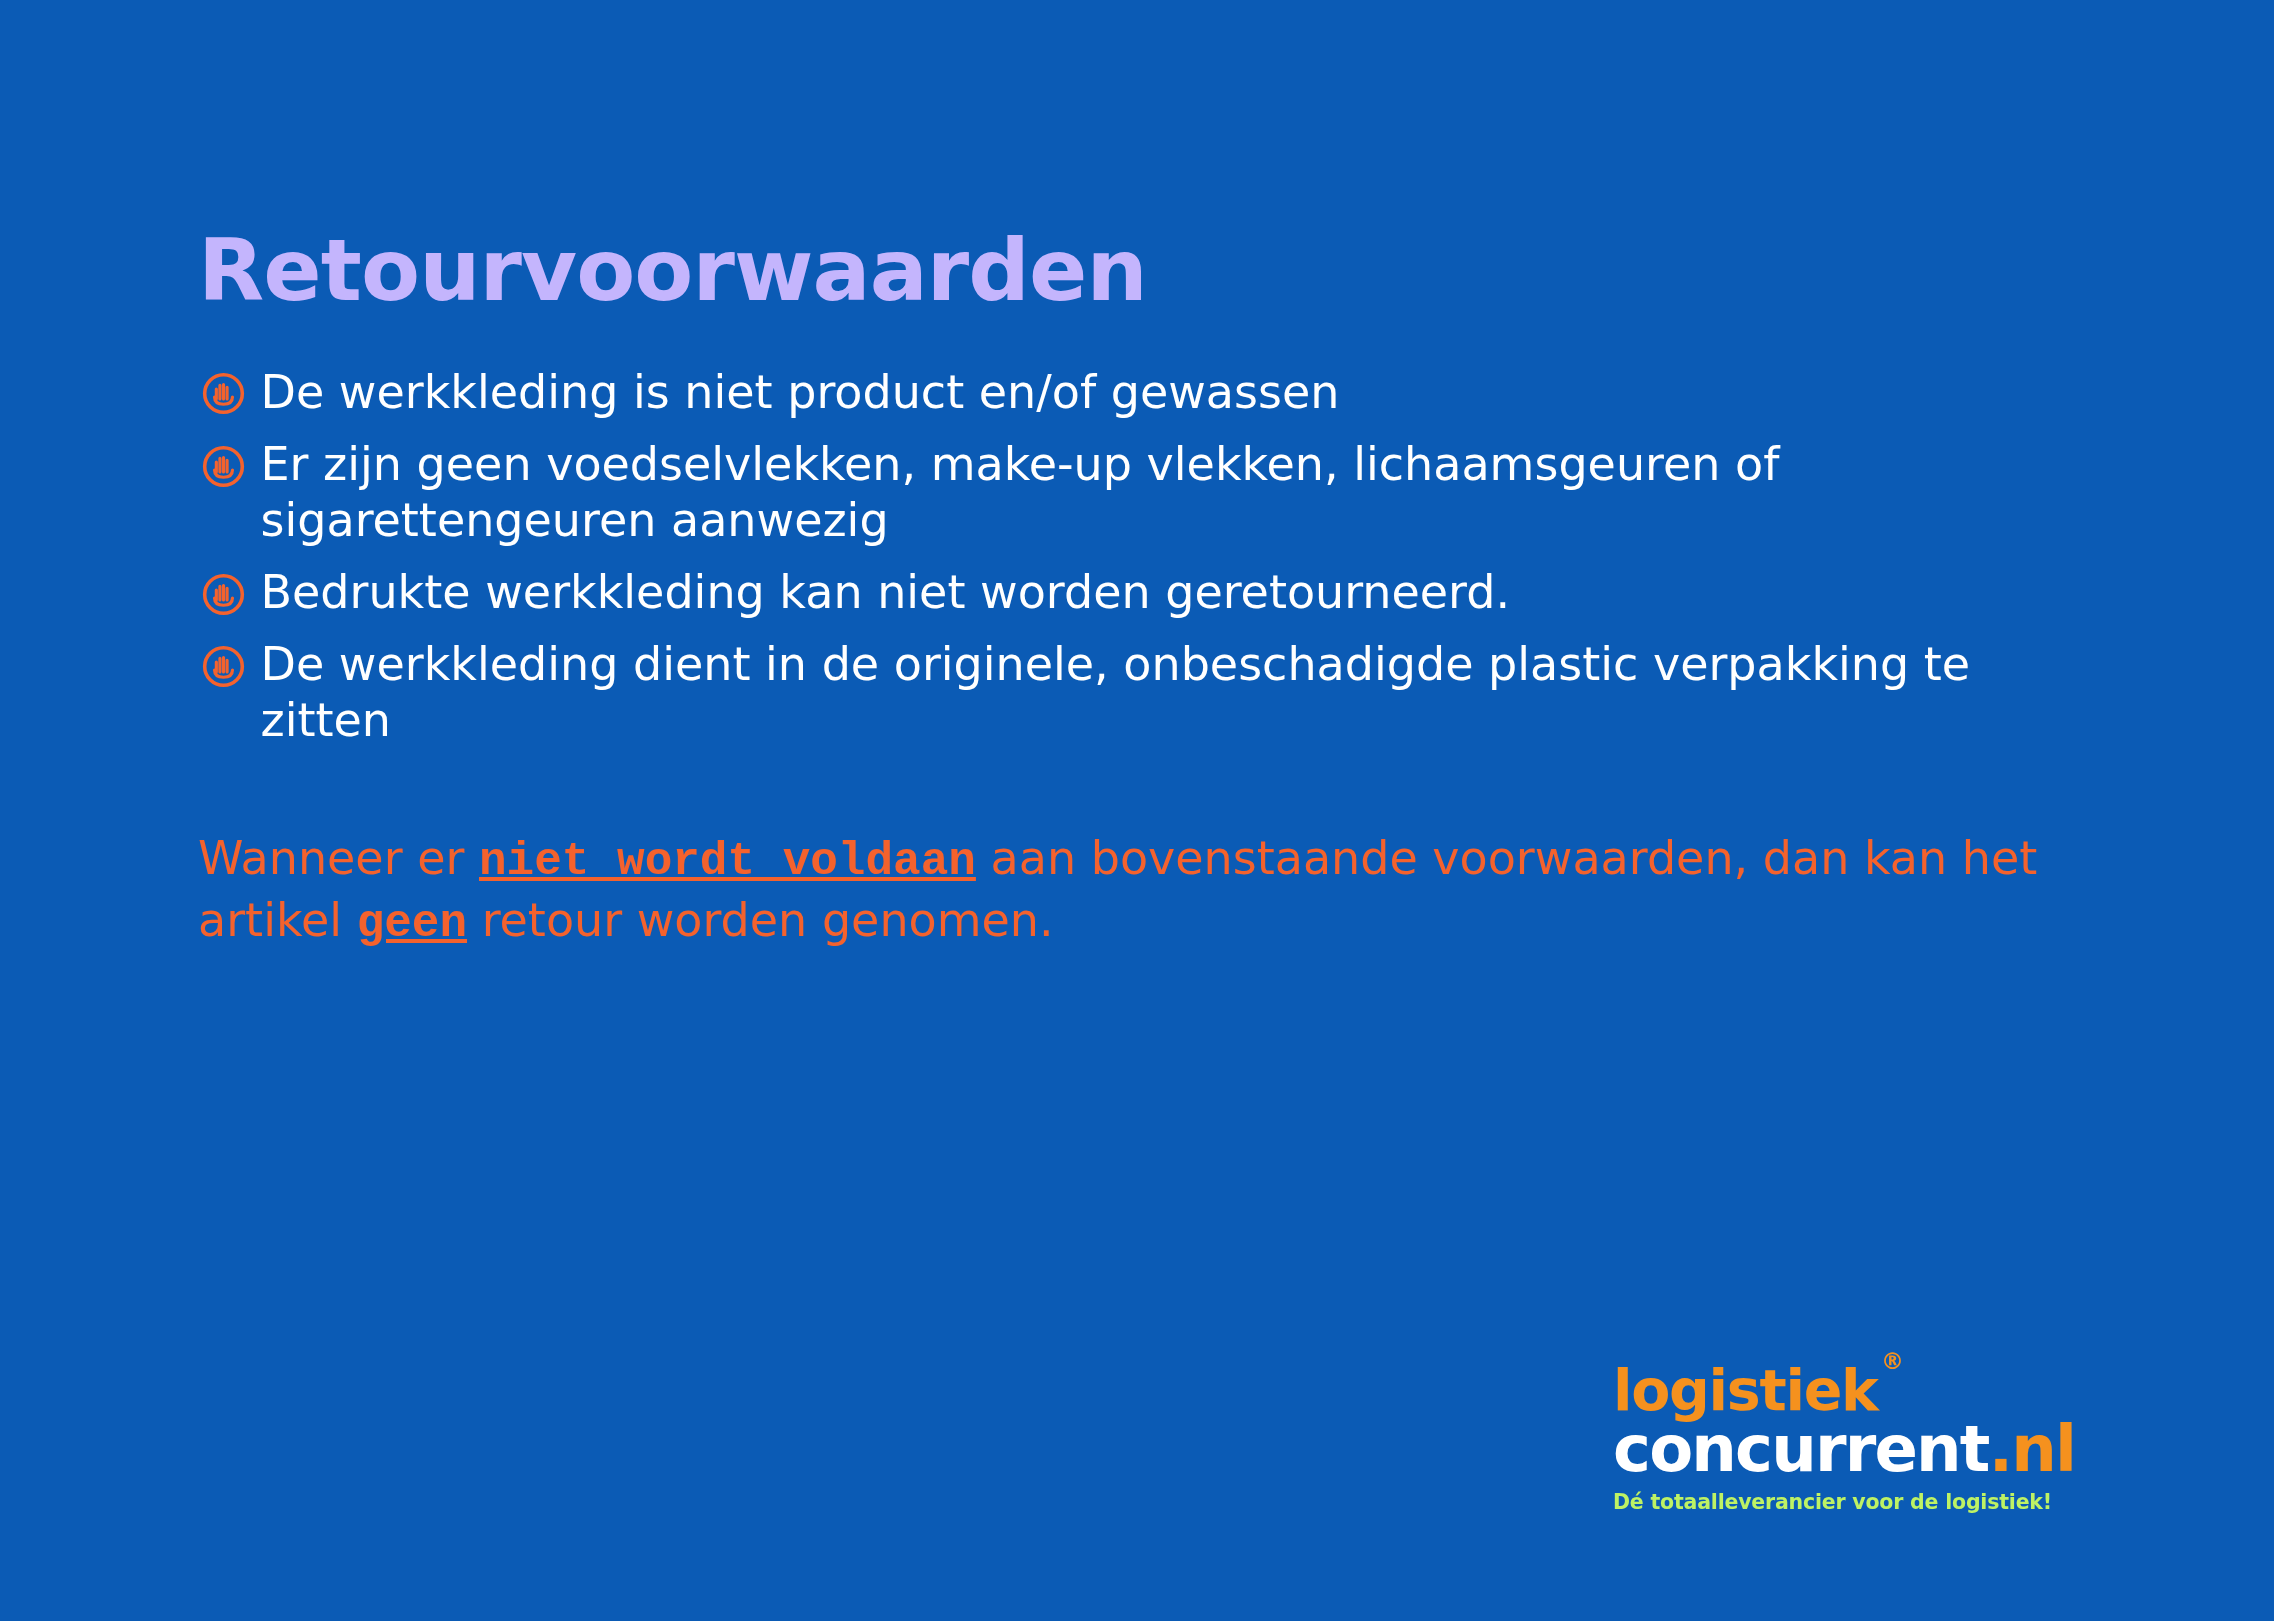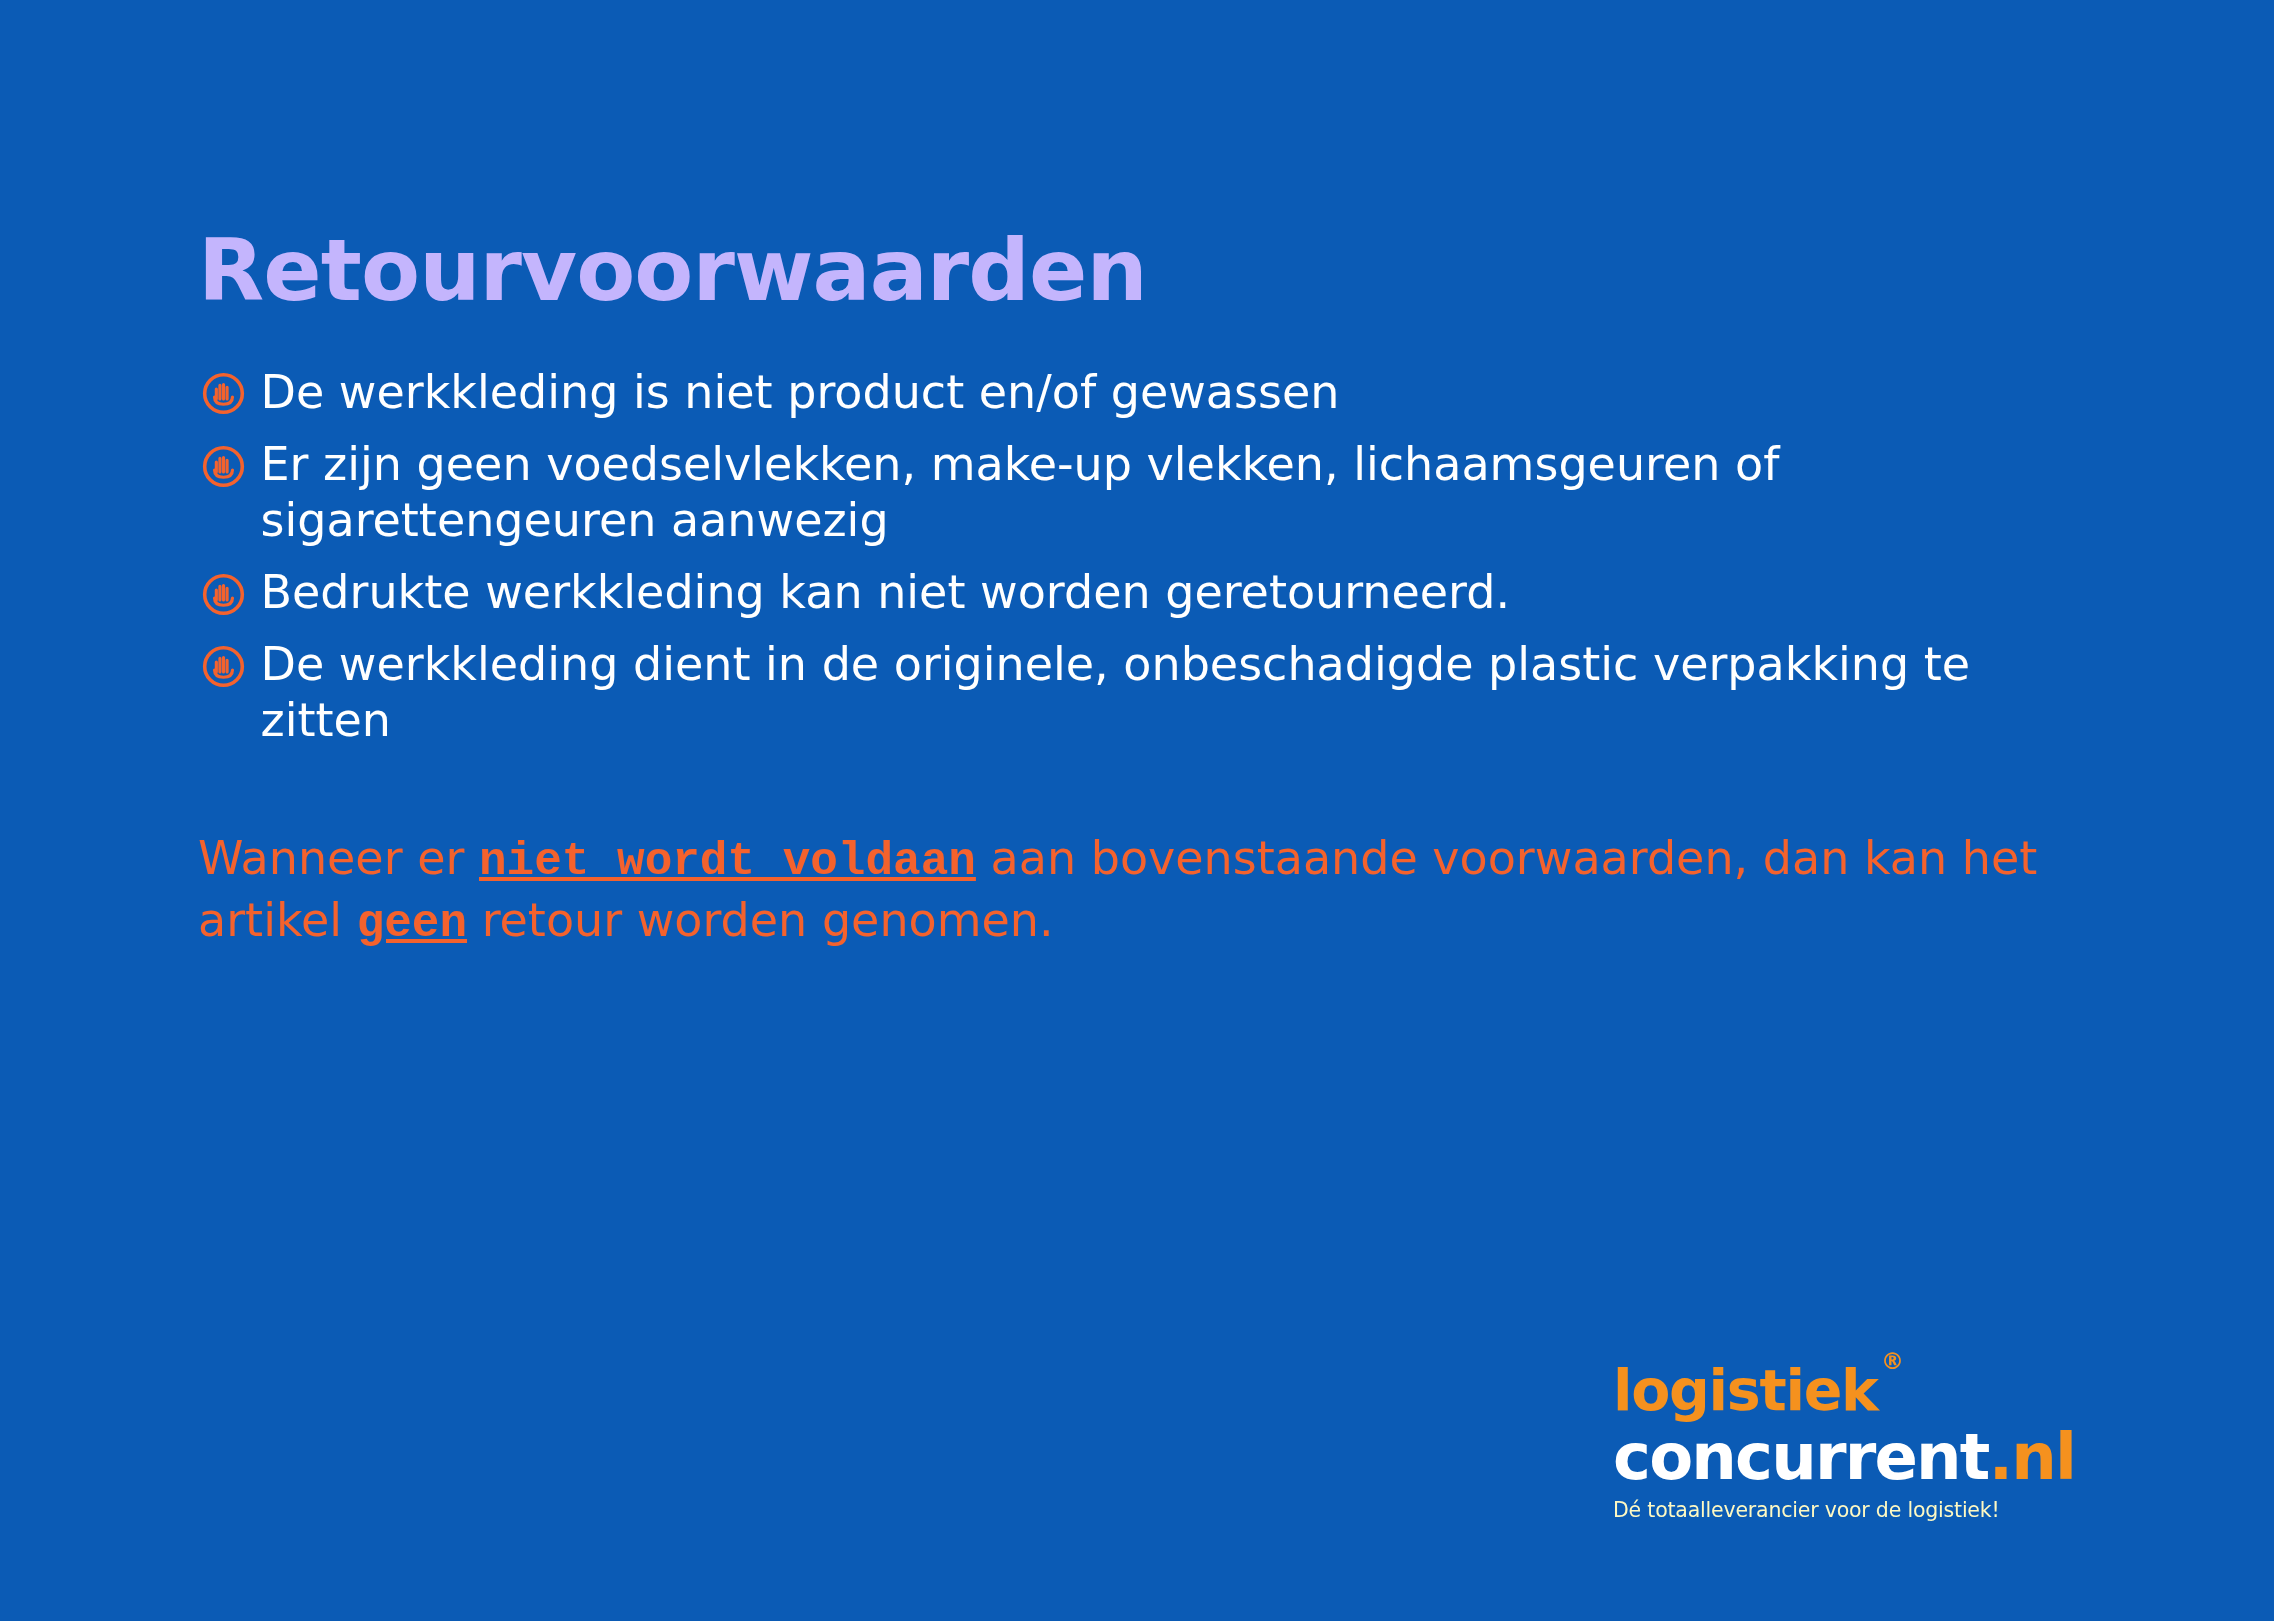--- a/index.html
+++ b/index.html
@@ -98,29 +98,29 @@
     font-size: 23px;
     font-weight: bold;
     color: #f5911e;
   }
   .logo-line2 {
     color: #ffffff;
     font-size: 64px;
     font-weight: bold;
     letter-spacing: -1.8px;
     line-height: 0.98;
-    margin-top: 9px;
+    margin-top: 1px;
   }
   .logo-line2 .nl {
     color: #f5911e;
   }
   .logo-tag {
-    color: #fef9c3;
+    color: #bef264;
     font-size: 20.5px;
-    font-weight: normal;
+    font-weight: bold;
     margin-top: 9px;
     letter-spacing: -0.2px;
   }
 </style>
 </head>
 <body>
 
 <div class="slide">
 
   <div class="content">

